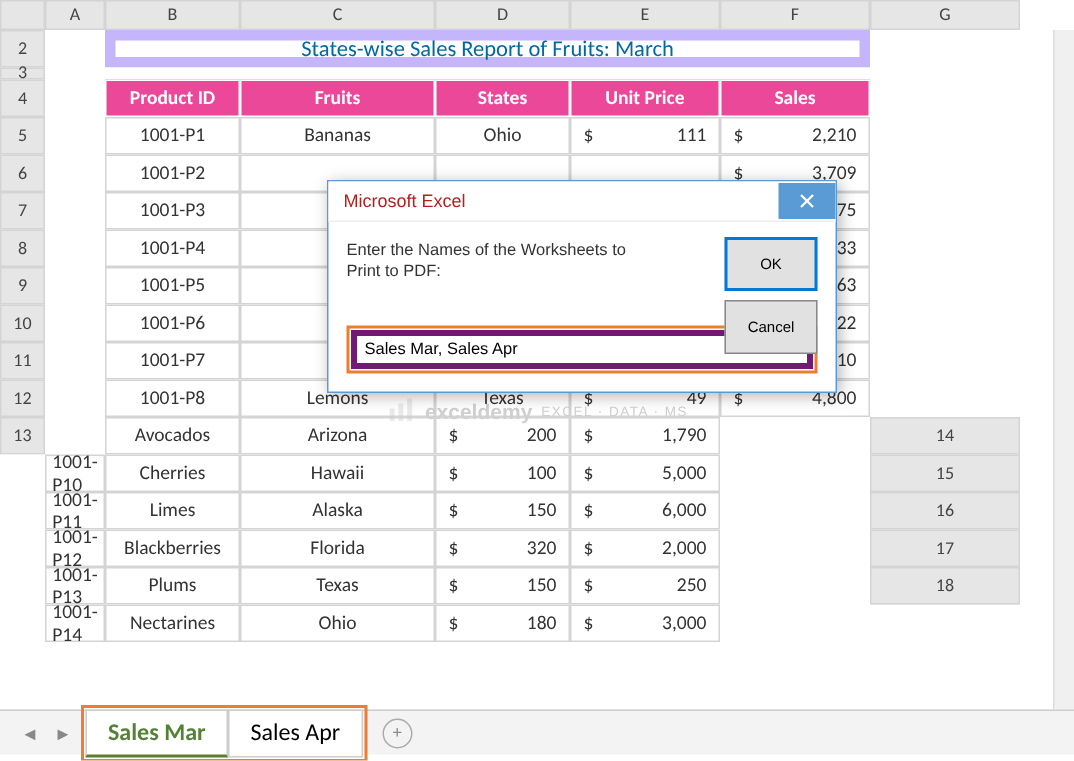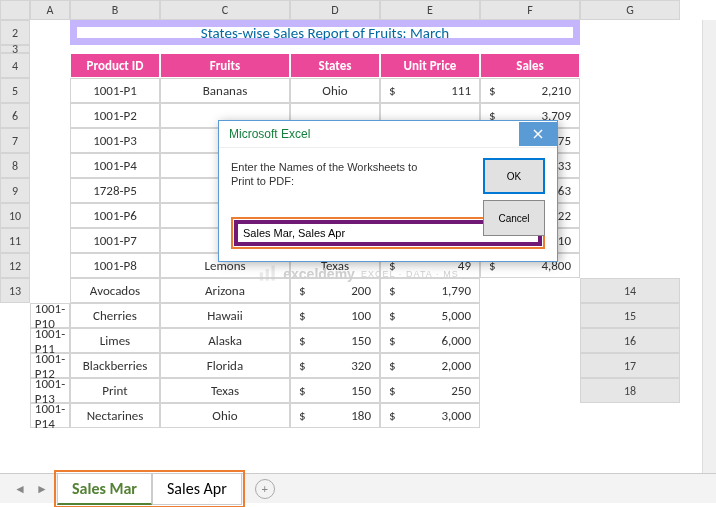--- a/index.html
+++ b/index.html
@@ -13,21 +13,21 @@
 .money { justify-content: space-between; padding: 0 8px; }
 .money .sym { }
 .empty-col { border: none; }
 .tabs { position: absolute; bottom: 4px; left: 0; right: 0; height: 30px; background: #f3f3f3; border-top: 1px solid #ccc; display: flex; align-items: center; padding-left: 10px; }
 .navbtn { width: 14px; height: 14px; color: #888; margin: 0 4px; cursor: pointer; }
 .tab { padding: 5px 14px; border: 1px solid #ccc; background: #fff; font-size: 16px; margin-right: 0px; }
 .tab.active { color: #548235; font-weight: bold; border-bottom: 2px solid #548235; }
 .tab-highlight { border: 2px solid #ed7d31; padding: 1px; display: flex; }
 .newtab { width: 20px; height: 20px; border: 1px solid #aaa; border-radius: 50%; display: flex; align-items: center; justify-content: center; margin-left: 10px; color: #888; }
 .dialog { position: absolute; left: 218px; top: 120px; width: 340px; background: #fff; border: 1px solid #5b9bd5; box-shadow: 2px 2px 10px rgba(0,0,0,0.3); font-family: 'Segoe UI', sans-serif; }
-.dlg-title { background: #fff; color: #15803d; font-size: 12px; padding: 6px 10px; display: flex; justify-content: space-between; align-items: center; border-bottom: 1px solid #eee; }
+.dlg-title { background: #fff; color: #b91c1c; font-size: 12px; padding: 6px 10px; display: flex; justify-content: space-between; align-items: center; border-bottom: 1px solid #eee; }
 .dlg-close { background: #5b9bd5; color: #fff; width: 38px; height: 24px; display: flex; align-items: center; justify-content: center; margin: -6px -10px -6px 0; font-size: 14px; }
 .dlg-body { padding: 12px; font-size: 11px; color: #333; position: relative; }
 .dlg-prompt { width: 210px; line-height: 1.3; }
 .dlg-btns { position: absolute; right: 12px; top: 10px; }
 .dlg-btn { display: block; width: 62px; height: 36px; font-size: 10px; margin-bottom: 6px; border: 1px solid #888; background: #e1e1e1; }
 .dlg-btn.ok { border: 2px solid #0078d4; background: #e1e1e1; }
 .dlg-input-wrap { margin-top: 28px; border: 2px solid #ed7d31; padding: 1px; display: inline-block; width: 100%; }
 .dlg-input { width: 100%; border: 4px solid #701a75; font-size: 11px; padding: 3px 5px; font-family: 'Segoe UI', sans-serif; }
 .watermark { position: absolute; left: 50%; top: 54%; transform: translate(-50%, -50%); display: flex; align-items: center; gap: 6px; color: #d0d0d0; font-size: 14px; pointer-events: none; font-family: sans-serif; }
 .watermark svg { width: 20px; height: 20px; opacity: 0.4; }
@@ -112,21 +112,21 @@
     <div class="cell"></div>
     <div class="cell money"></div>
     <div class="cell money">
       <span class="sym">$</span>
       <span>2,833</span>
     </div>
     <div class="cell empty-col"></div>
 
     <div class="rowhead">9</div>
     <div class="cell empty-col"></div>
-    <div class="cell">1728-P5</div>
+    <div class="cell">1001-P5</div>
     <div class="cell"></div>
     <div class="cell"></div>
     <div class="cell money"></div>
     <div class="cell money">
       <span class="sym">$</span>
       <span>2,863</span>
     </div>
     <div class="cell empty-col"></div>
 
     <div class="rowhead">10</div>
@@ -223,21 +223,21 @@
     </div>
     <div class="cell money">
       <span class="sym">$</span>
       <span>2,000</span>
     </div>
     <div class="cell empty-col"></div>
 
     <div class="rowhead">17</div>
     <div class="cell empty-col"></div>
     <div class="cell">1001-P13</div>
-    <div class="cell">Print</div>
+    <div class="cell">Plums</div>
     <div class="cell">Texas</div>
     <div class="cell money">
       <span class="sym">$</span>
       <span>150</span>
     </div>
     <div class="cell money">
       <span class="sym">$</span>
       <span>250</span>
     </div>
     <div class="cell empty-col"></div>

